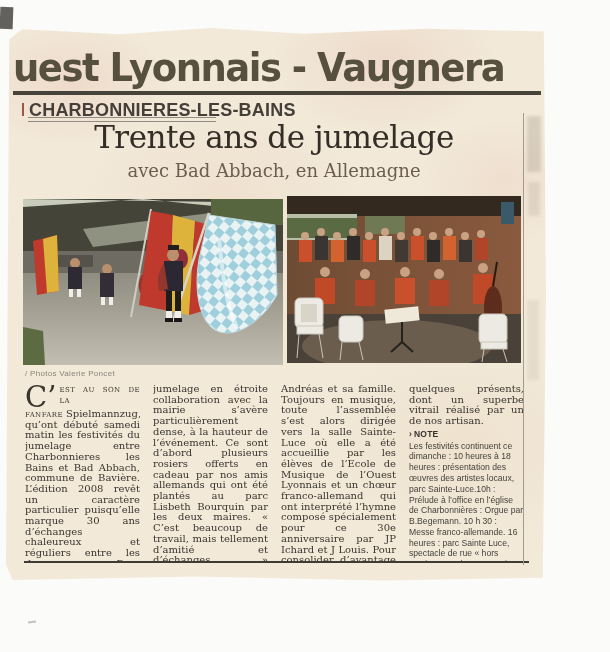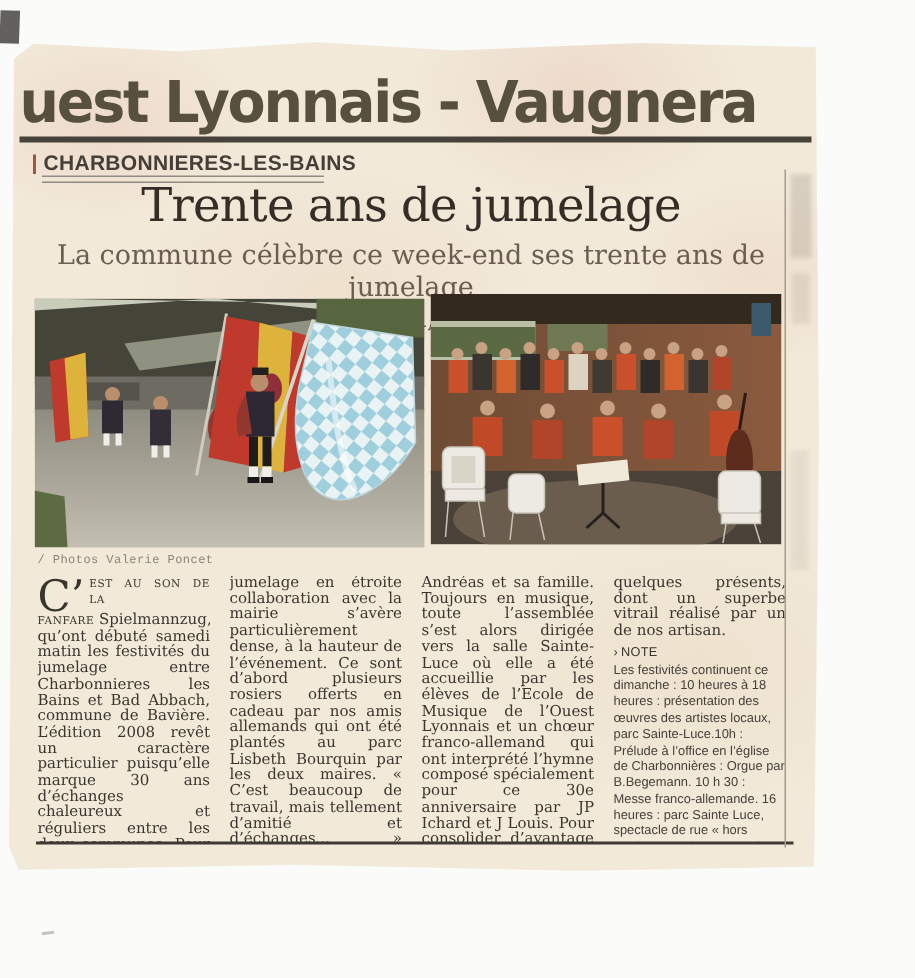--- a/index.html
+++ b/index.html
@@ -32,51 +32,51 @@
     left:13px;top:47px;width:531px;height:46px;overflow:hidden;
     font-family:"DejaVu Sans", sans-serif;font-weight:bold;
     font-size:37px;letter-spacing:-1.5px;color:#57503f;
     white-space:nowrap;transform:scaleY(1.04);
   }
   .masthead-rule{left:13px;top:91px;width:528px;height:4px;background:#47423a;}
   
   .section-tick{left:22px;top:103px;width:2px;height:13px;background:#9c564a;}
   .section-label{
     left:29px;top:100px;font-family:"Liberation Sans", sans-serif;
-    font-weight:bold;font-size:14px;color:#453f38;letter-spacing:.2px;white-space:nowrap;
+    font-weight:bold;font-size:18px;color:#453f38;letter-spacing:.2px;white-space:nowrap;
   }
   .section-underline{left:28px;top:117px;width:188px;height:3px;
     border-top:1px solid #918c83;border-bottom:1px solid #918c83;}
   
   .headline{
     left:28px;top:119px;width:492px;text-align:center;
     font-family:"DejaVu Serif", serif;font-weight:normal;
     font-size:31px;color:#352e26;letter-spacing:-0.5px;
   }
   .subtitle{left:36px;top:160px;width:476px;text-align:center;
     font-family:"DejaVu Serif", serif;font-size:18px;line-height:21px;color:#6b5e50;}
   
   .photo{overflow:hidden;box-shadow:0 0 0 1px rgba(120,110,95,.25) inset;}
   .photo-left{left:23px;top:199px;width:260px;height:166px;}
   .photo-right{left:287px;top:196px;width:234px;height:167px;}
   .photo svg{display:block;}
-  .photo-credit{left:25px;top:369px;font-family:Liberation Mono, monospace;
+  .photo-credit{left:25px;top:369px;font-family:Liberation Sans, sans-serif;
     font-size:8px;color:#8b8579;letter-spacing:.3px;}
   
   .col{
     top:384px;width:115px;height:178px;overflow:hidden;
     font-family:"DejaVu Serif", serif;font-size:10px;line-height:10.7px;
     color:#3a352d;text-align:justify;
   }
   .col1{left:25px;} .col2{left:153px;} .col3{left:281px;} .col4{left:409px;}
   .dropcap{float:left;font-size:29px;line-height:23px;padding:2px 3px 0 0;
     font-family:"DejaVu Serif", serif;color:#3a352d;}
   .lead-sc{font-variant:small-caps;letter-spacing:.4px;margin-right:3px;}
   .col4-intro{margin:0 0 2px 0;}
-  .note-head{font-family:"Liberation Sans", sans-serif;font-weight:normal;
+  .note-head{font-family:"Liberation Sans", sans-serif;font-weight:bold;
     font-size:8.5px;color:#37332c;letter-spacing:.2px;margin:1px 0 1px 0;}
   .note-marker{margin-right:2px;}
   .note-text{font-family:"Liberation Sans", sans-serif;font-size:8.6px;
     line-height:10.8px;color:#45413a;text-align:left;}
   
   .bottom-rule{left:24px;top:561px;width:505px;height:2px;background:#3f3a32;}
   .right-rule{left:523px;top:113px;width:1px;height:452px;background:#a29c90;}
 </style>
 </head>
 <body>
@@ -89,21 +89,20 @@
 
 <div class="abs masthead">uest Lyonnais - Vaugnera</div>
 <div class="abs masthead-rule"></div>
 
 <div class="abs section-tick"></div>
 <div class="abs section-label">CHARBONNIERES-LES-BAINS</div>
 <div class="abs section-underline"></div>
 
 <div class="abs headline">Trente ans de jumelage</div>
 <div class="abs subtitle">
-  <div>La commune célèbre ce week-end ses trente ans de jumelage</div>
   <div>avec Bad Abbach, en Allemagne</div>
 </div>
 
 <div class="abs photo photo-left">
   <svg width="260" height="166" viewBox="0 0 260 166">
     <defs>
       <pattern id="bav" width="16" height="16" patternUnits="userSpaceOnUse" patternTransform="rotate(40)">
         <rect width="16" height="16" fill="#eaf3f3"></rect>
         <rect width="8" height="8" fill="#9fcfdd"></rect>
         <rect x="8" y="8" width="8" height="8" fill="#9fcfdd"></rect>

